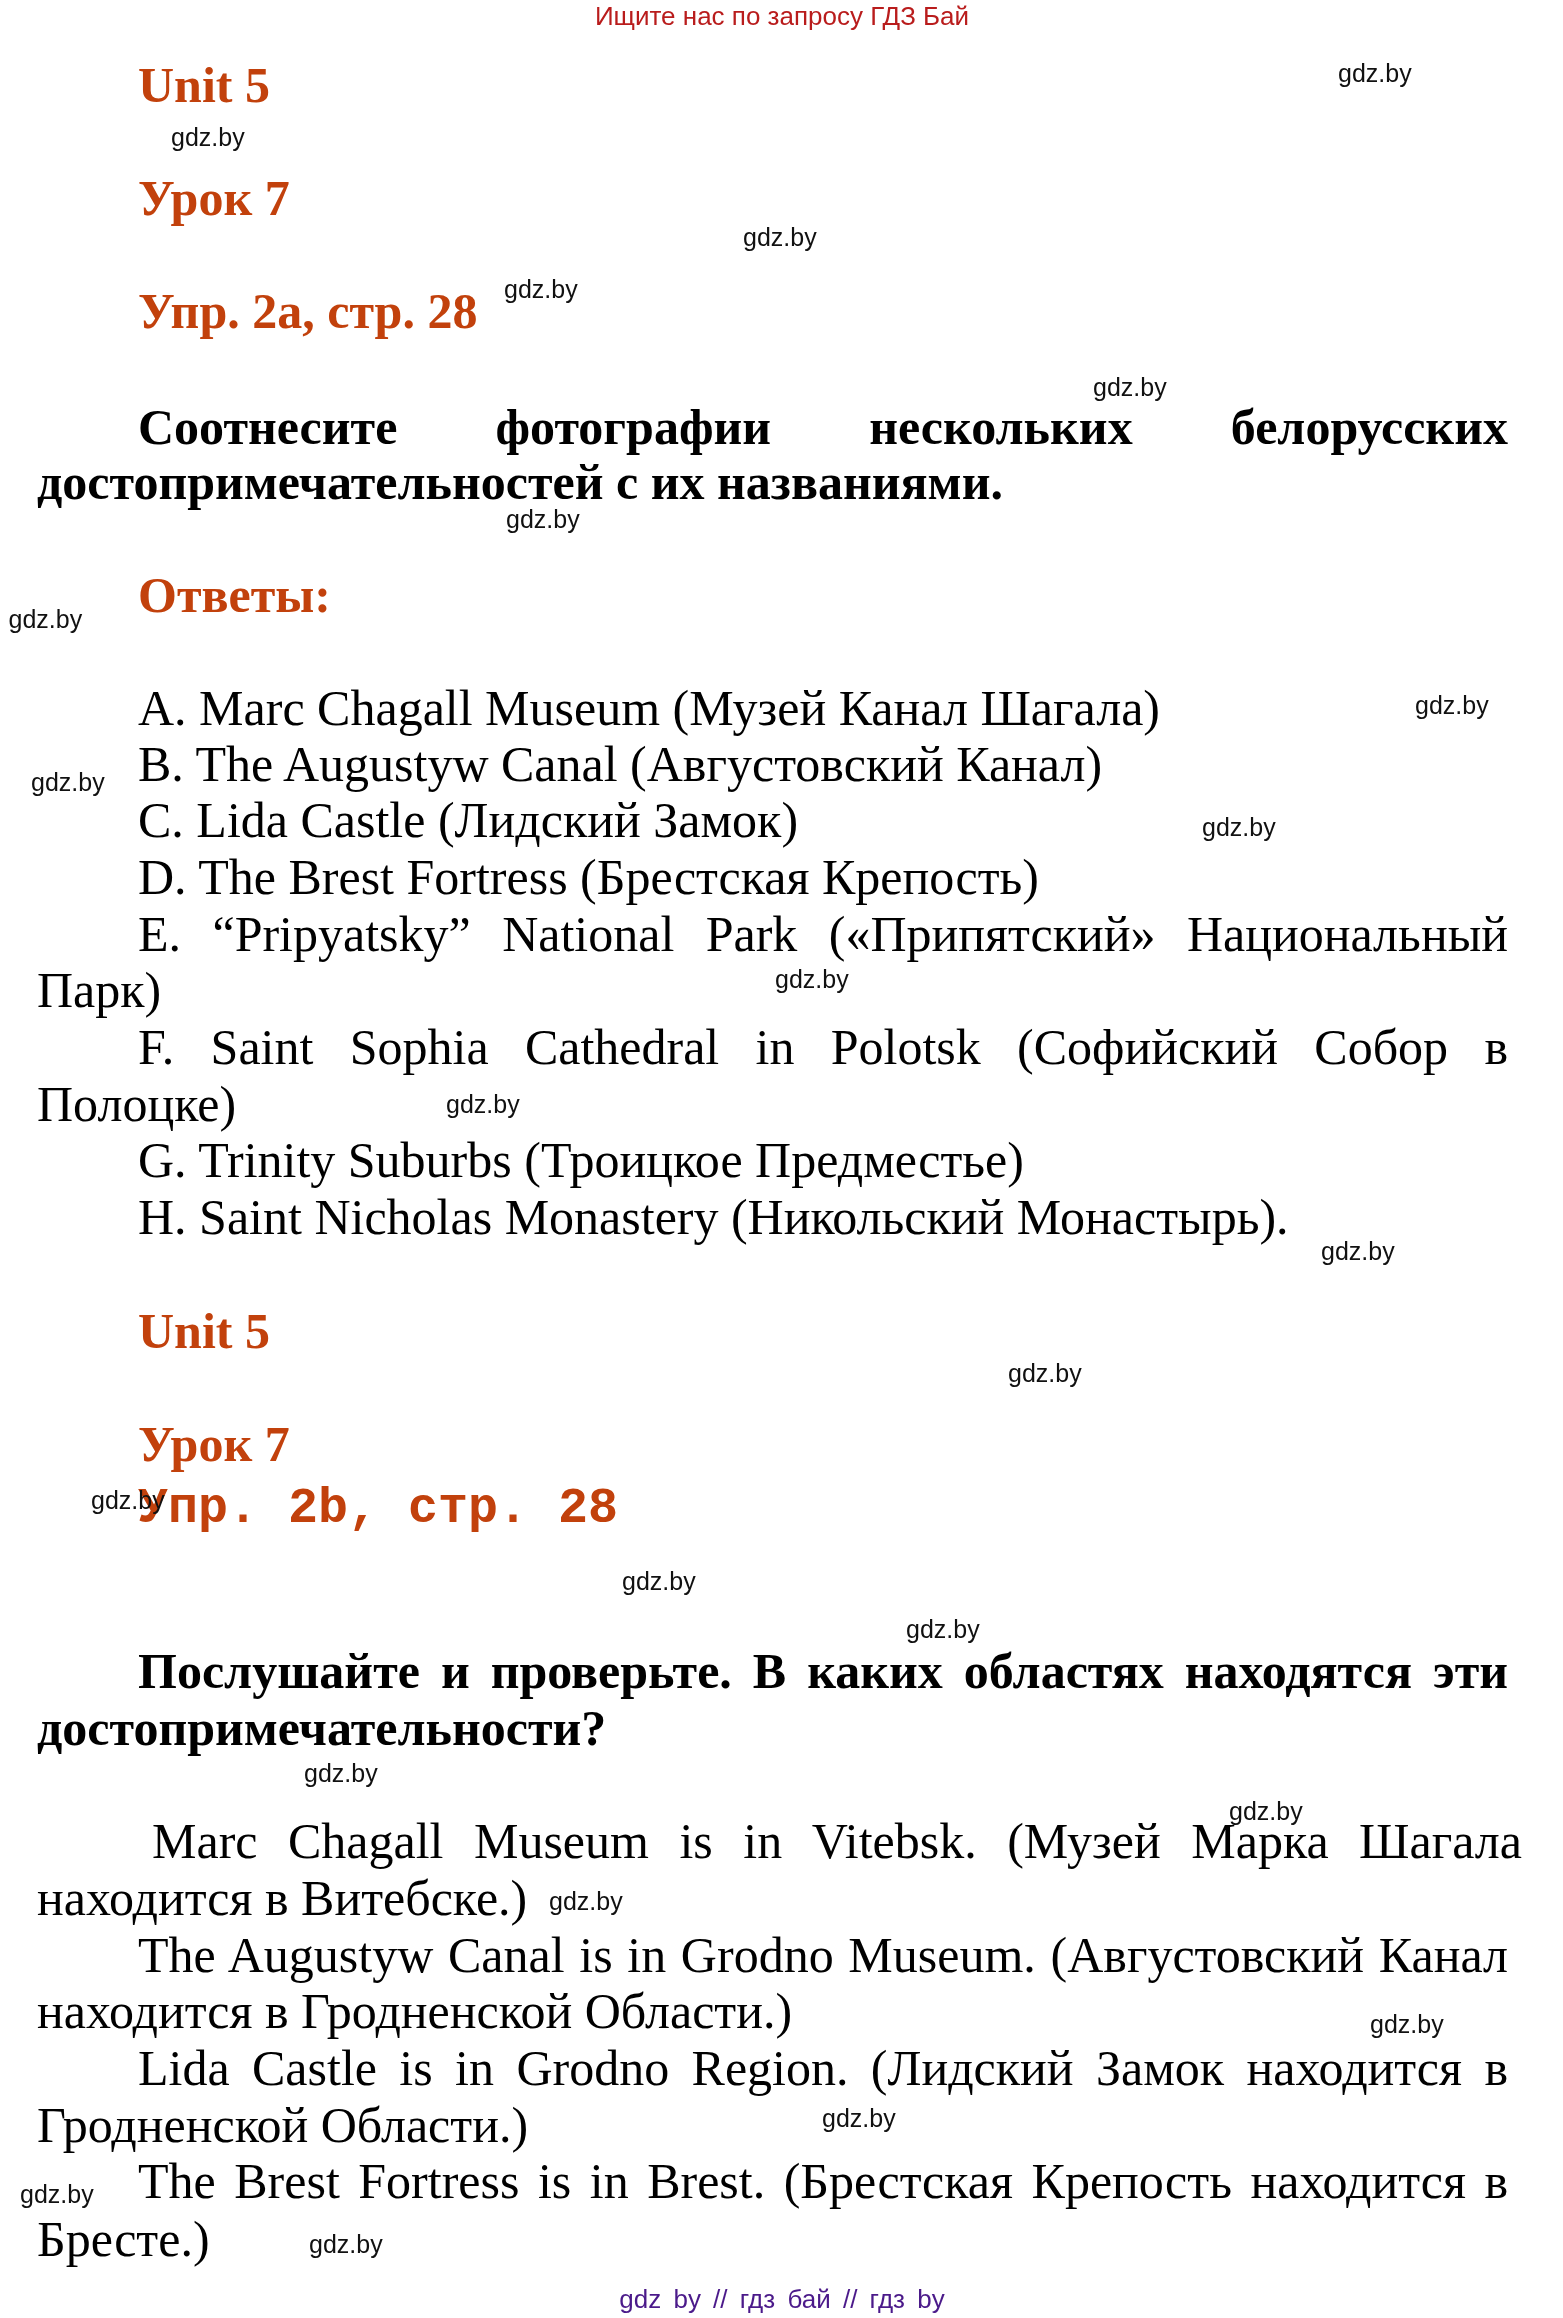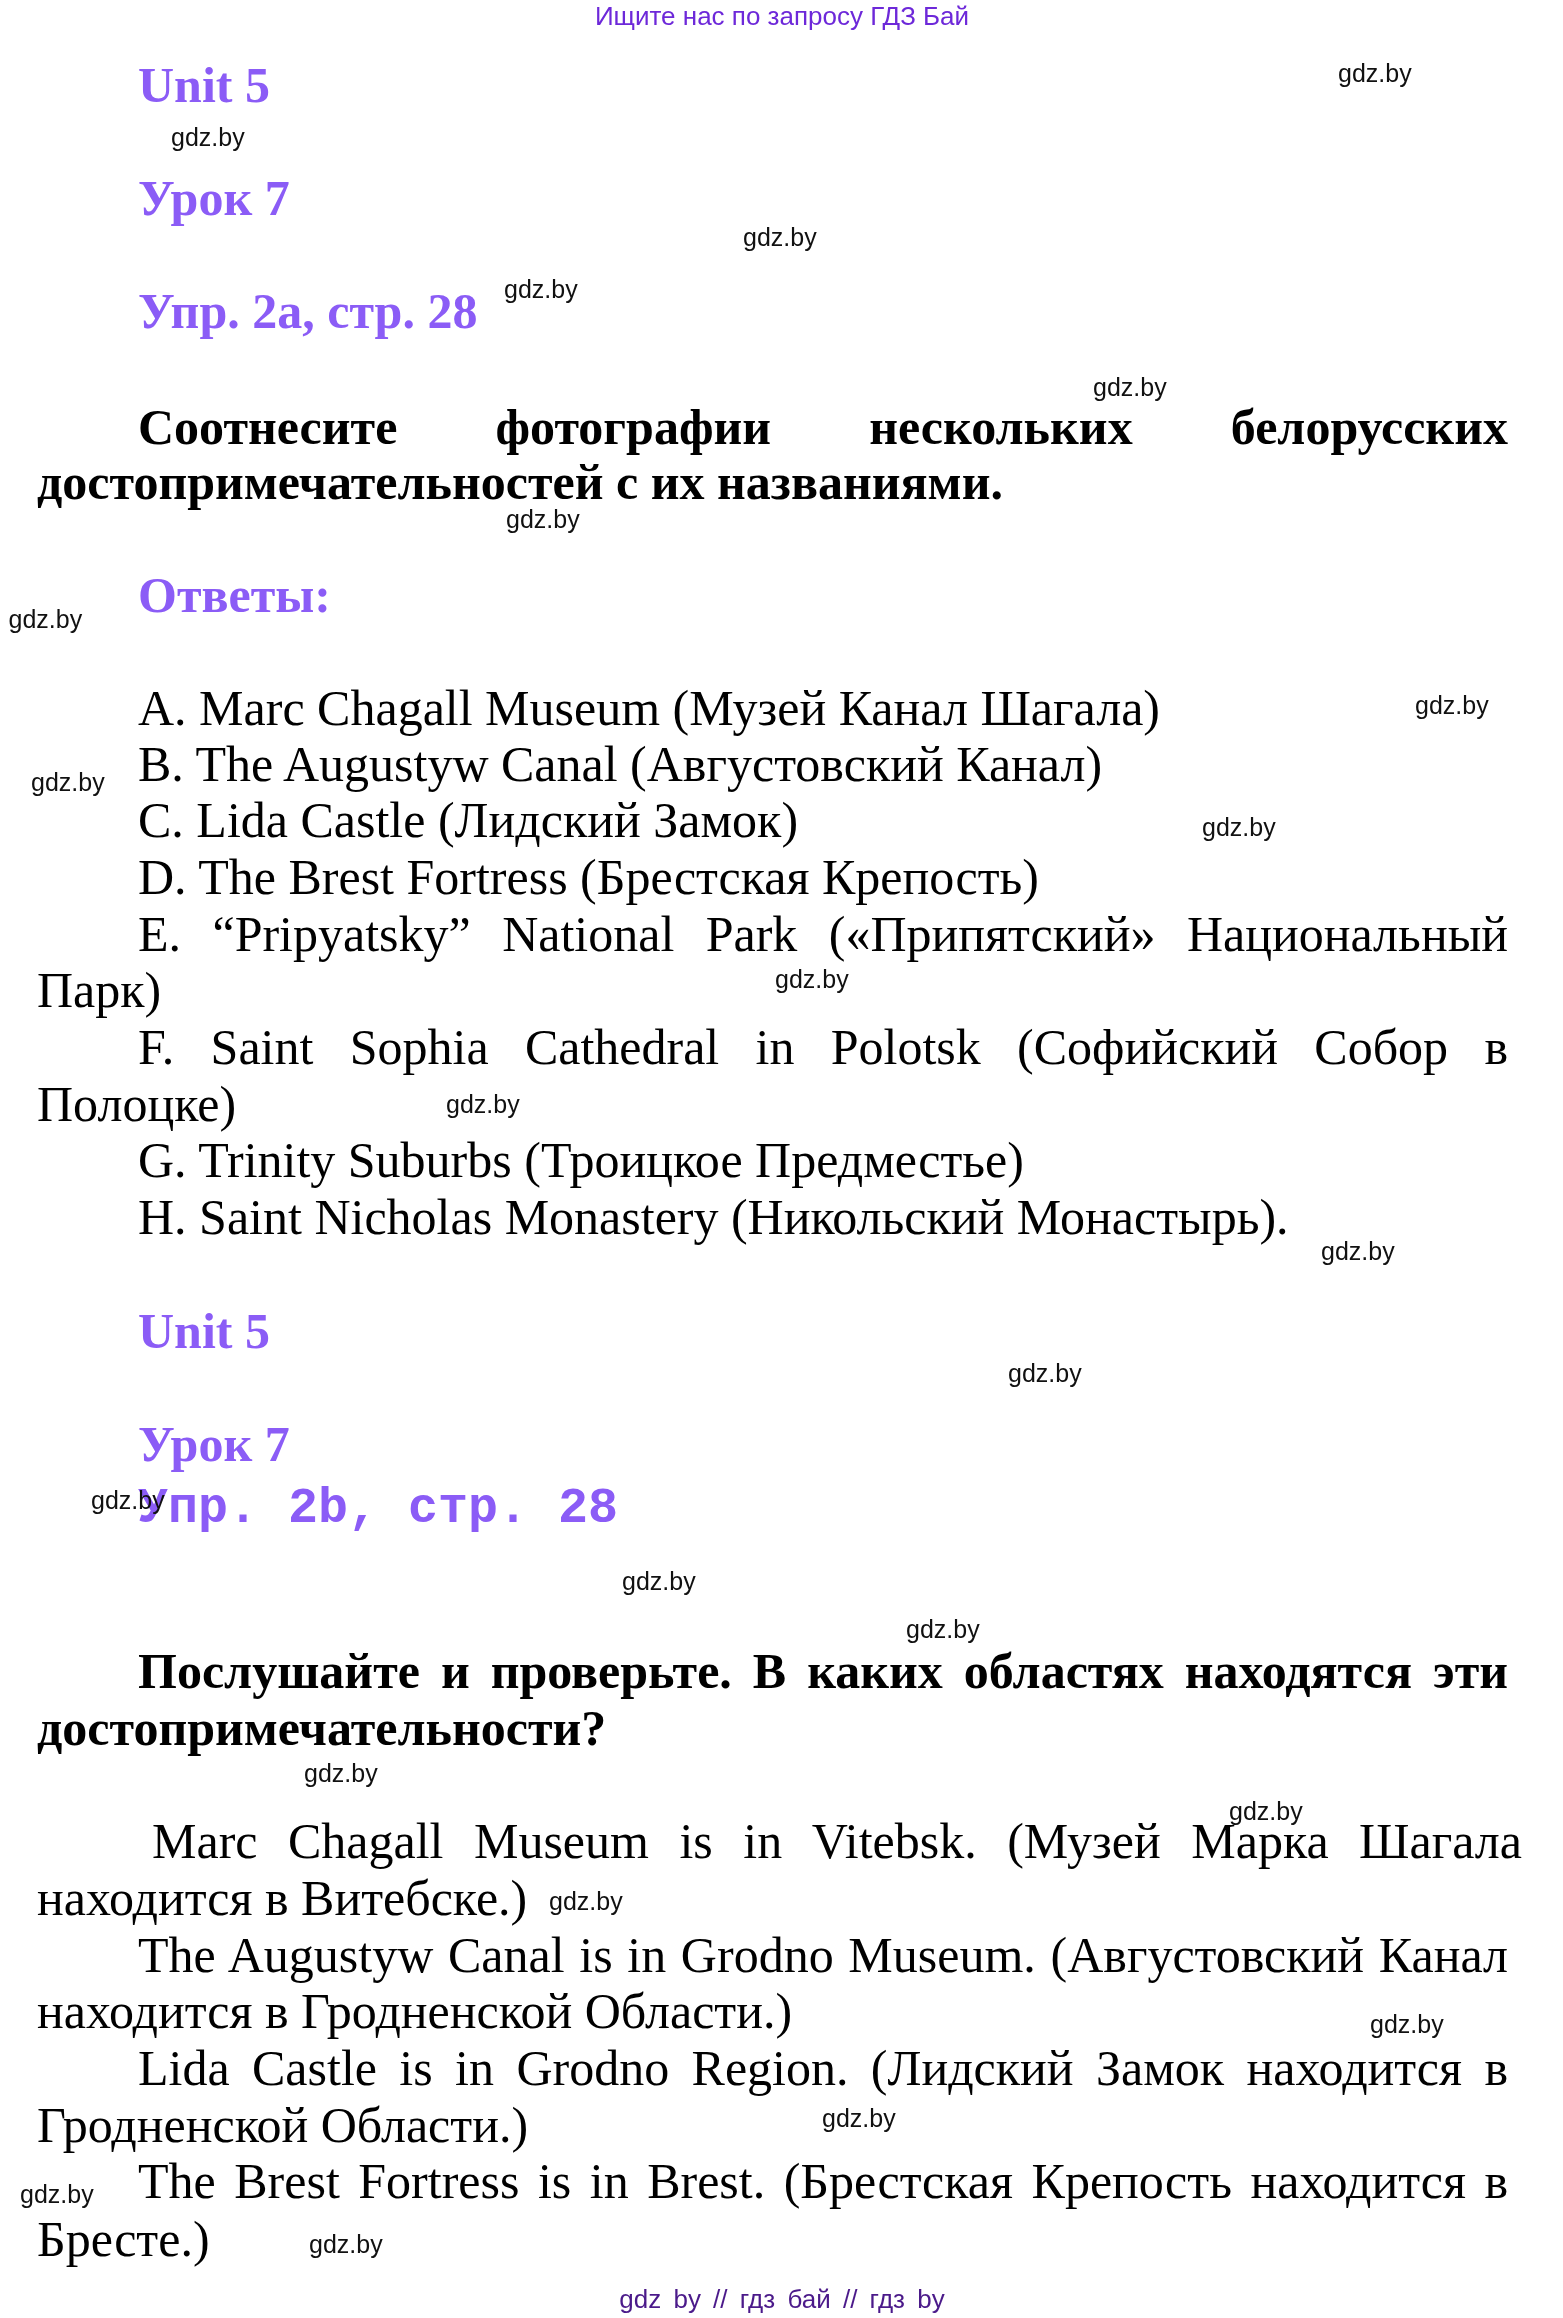--- a/index.html
+++ b/index.html
@@ -1,20 +1,20 @@
 <!DOCTYPE html>
 <html style="font-size:13.5px"><head>
 <meta charset="utf-8">
 <style>
   html, body { margin:0; padding:0; background:#ffffff; }
   body { width:1564px; height:2319px; position:relative; overflow:hidden; }
   .abs { position:absolute; white-space:nowrap; line-height:1; }
-  .banner { font-family:"Liberation Sans", sans-serif; font-size:26px; color:#6d28d9; left:0; width:1564px; text-align:center; }
+  .banner { font-family:"Liberation Sans", sans-serif; font-size:26px; color:#b91c1c; left:0; width:1564px; text-align:center; }
   .footer { font-family:"Liberation Sans", sans-serif; font-size:26px; color:#4b1a8a; left:0; width:1564px; text-align:center; word-spacing:5px; }
-  .heading { font-family:"Liberation Serif", serif; font-weight:bold; font-size:50px; color:#8b5cf6; left:138px; }
+  .heading { font-family:"Liberation Serif", serif; font-weight:bold; font-size:50px; color:#c2410c; left:138px; }
   .task { font-family:"Liberation Serif", serif; font-weight:bold; font-size:50px; color:#000; }
   .body { font-family:"Liberation Serif", serif; font-size:50px; color:#000; }
   .just { text-align:justify; text-align-last:justify; white-space:normal; }
   .ind { left:138px; }
   .full { left:37px; }
   .wm { font-family:"Liberation Sans", sans-serif; font-size:25px; color:#111; }
 </style>
 </head>
 <body>
 

